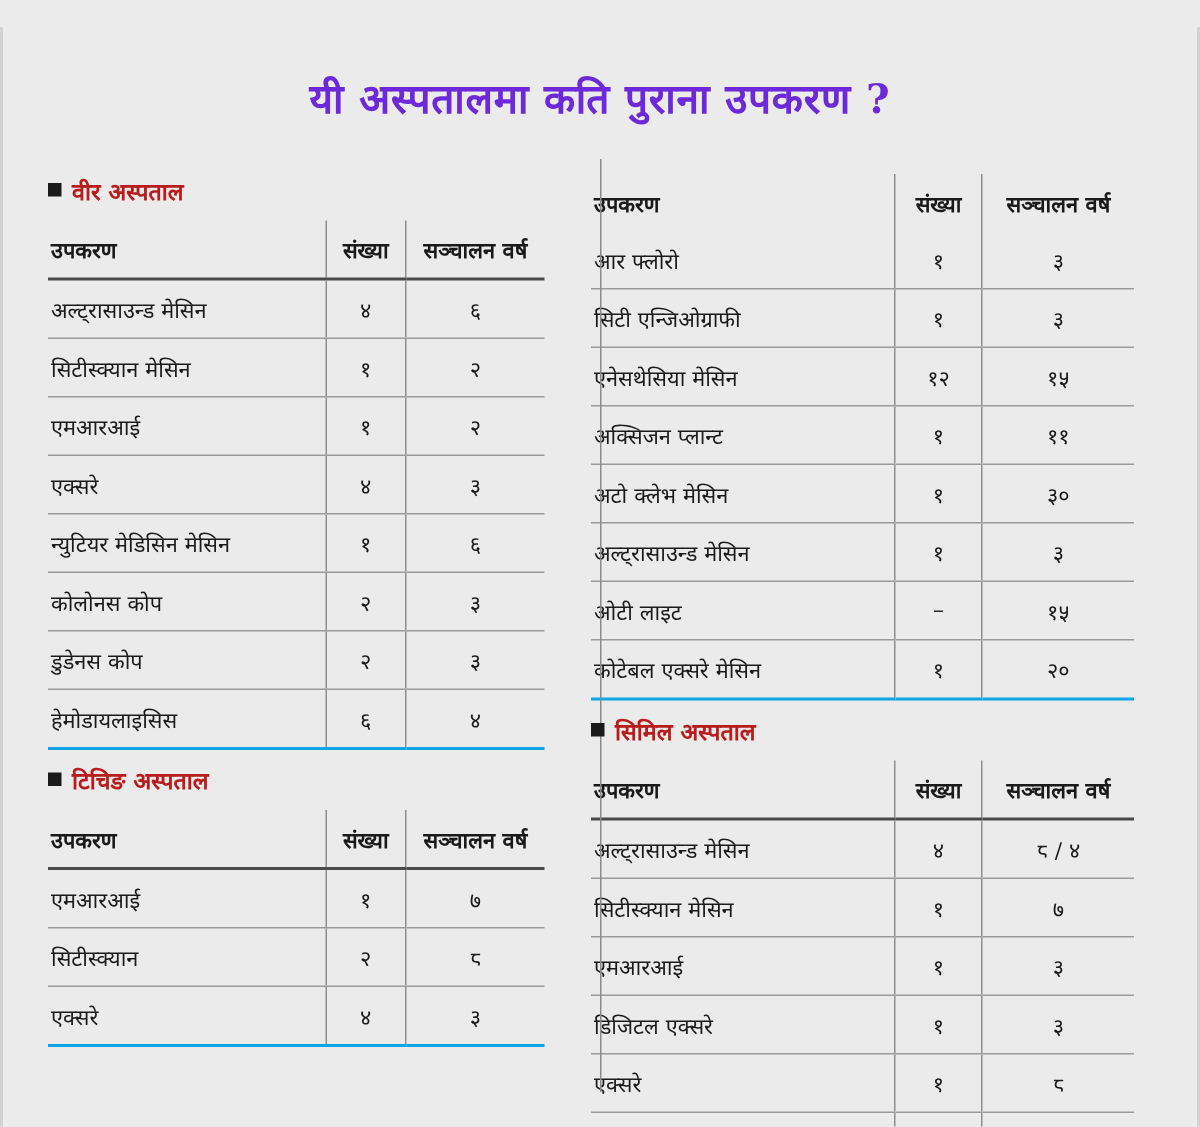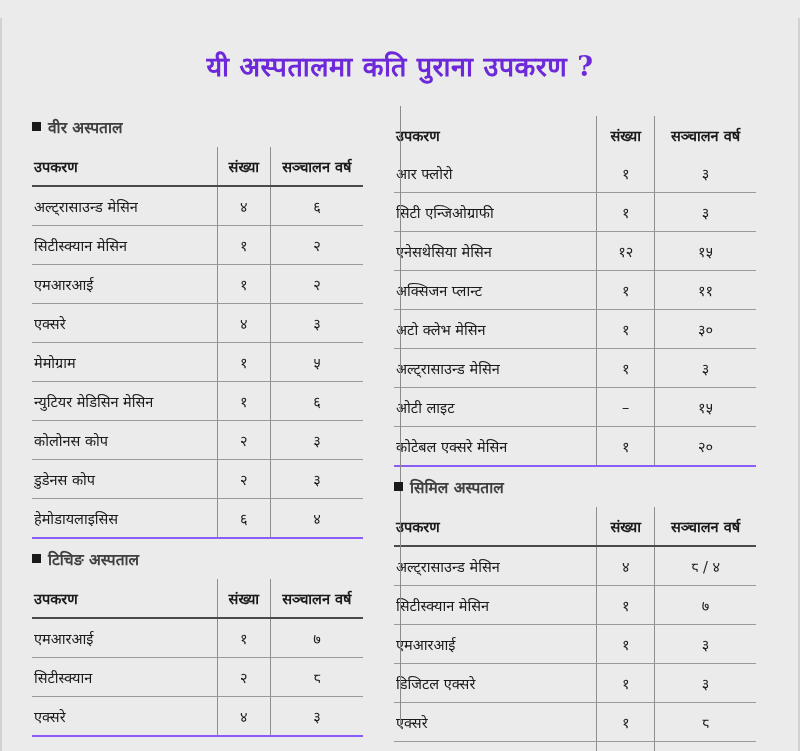--- a/index.html
+++ b/index.html
@@ -71,21 +71,21 @@
   }
 
   
   .section-head {
     display: flex;
     align-items: center;
     gap: 7px;
     font-family: "DejaVu Serif", "Liberation Serif", serif;
     font-weight: bold;
     font-size: 15.5px;
-    color: #404040;
+    color: #b91c1c;
     margin: 0 0 9px 0;
     height: 22px;
   }
   .section-head.tight { margin-top: 9px; }
   .bullet-square {
     display: inline-block;
     width: 9px;
     height: 9px;
     background: #1a1a1a;
     flex: 0 0 auto;
@@ -136,21 +136,21 @@
   
   table.eq thead tr th {
     border-bottom: 2px solid #4a4a4a;
   }
   
   table.eq tbody tr td {
     border-bottom: 1px solid #9a9a9a;
   }
   
   table.eq tbody tr:last-child td {
-    border-bottom: 2px solid #8b5cf6;
+    border-bottom: 2px solid #0ea5e9;
   }
   
   table.eq.continued thead tr th {
     border-bottom: none;
   }
   table.eq.continued thead tr th.qty,
   table.eq.continued thead tr th.years { }
 
   .tbl-wrap { margin-bottom: 6px; }
   .tbl-wrap.last { margin-bottom: 0; }
@@ -201,25 +201,20 @@
               <td class="name">एमआरआई</td>
               <td class="qty">१</td>
               <td class="years">२</td>
             </tr>
             <tr>
               <td class="name">एक्सरे</td>
               <td class="qty">४</td>
               <td class="years">३</td>
             </tr>
             <tr>
-              <td class="name">मेमोग्राम</td>
-              <td class="qty">१</td>
-              <td class="years">५</td>
-            </tr>
-            <tr>
               <td class="name">न्युटियर मेडिसिन मेसिन</td>
               <td class="qty">१</td>
               <td class="years">६</td>
             </tr>
             <tr>
               <td class="name">कोलोनस कोप</td>
               <td class="qty">२</td>
               <td class="years">३</td>
             </tr>
             <tr>

